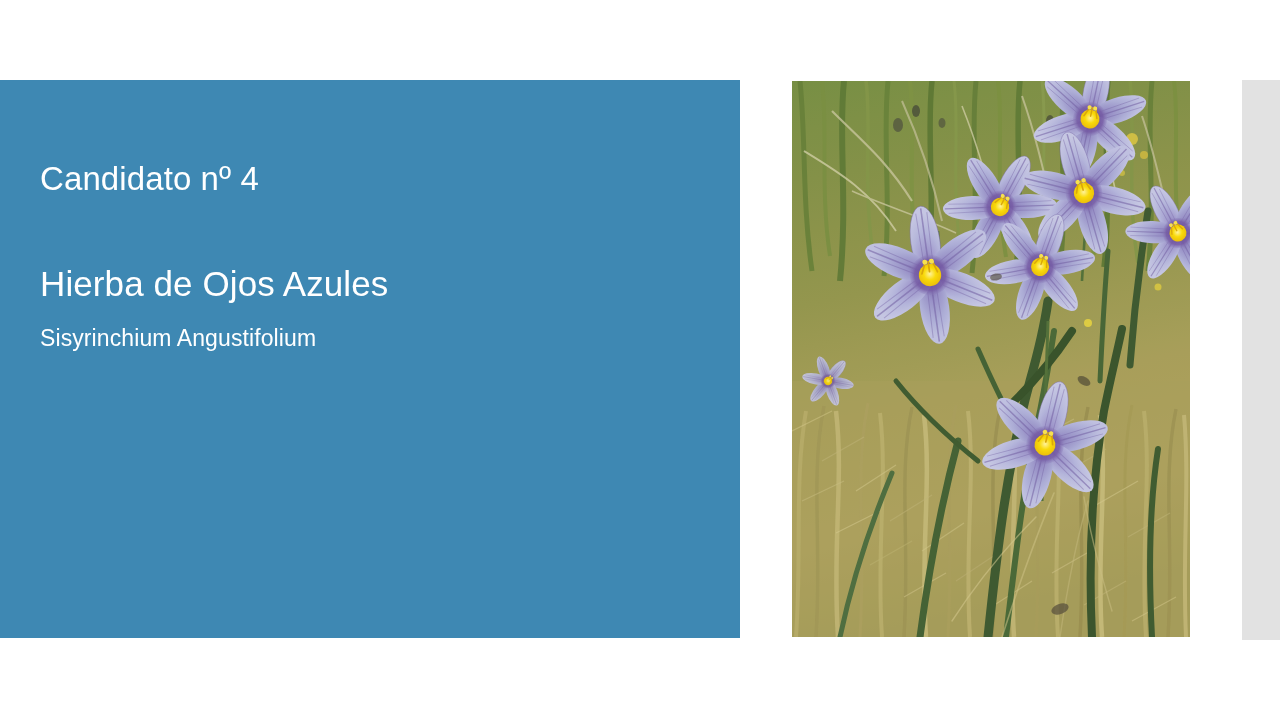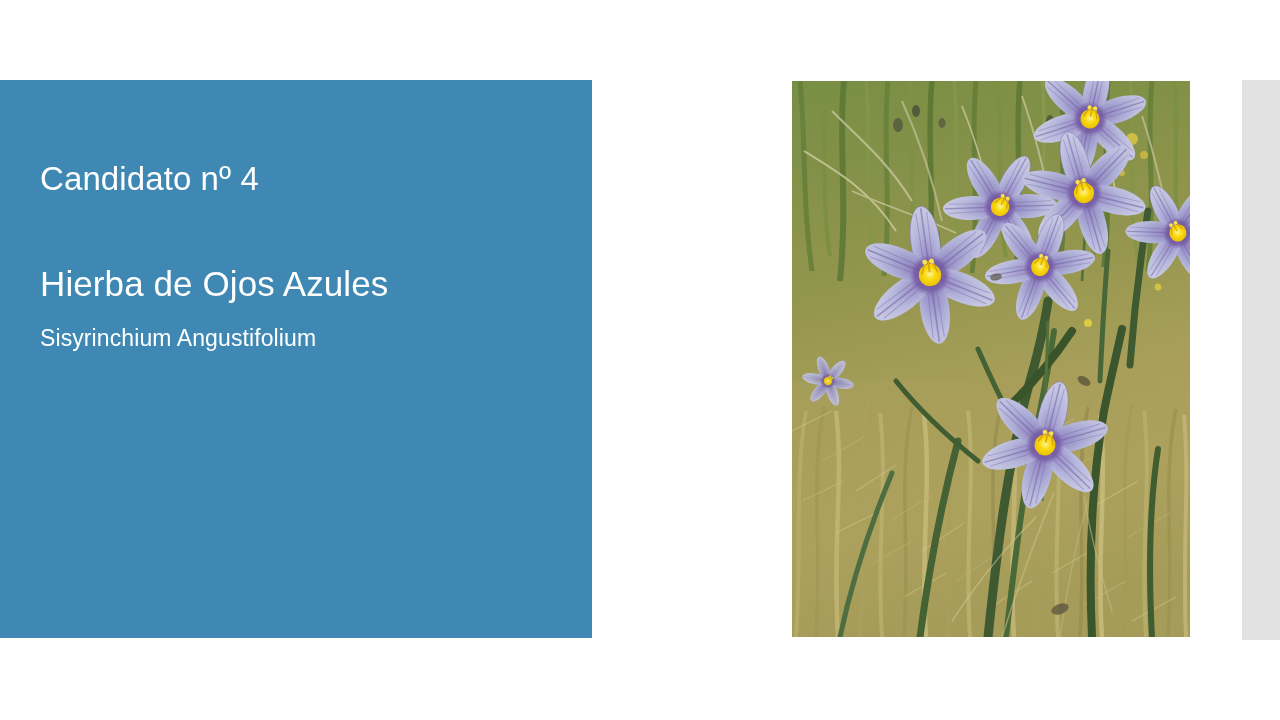--- a/index.html
+++ b/index.html
@@ -13,21 +13,21 @@
     position: relative;
     overflow: hidden;
     font-family: "Liberation Sans", sans-serif;
   }
 
   
   #title-panel {
     position: absolute;
     left: 0px;
     top: 80px;
-    width: 592px;
+    width: 740px;
     height: 558px;
     background: #3E88B3;
     box-sizing: border-box;
     padding: 12px;
   }
   #candidate-line {
     position: absolute;
     left: 40px;
     top: 82px;
     font-size: 33px;

